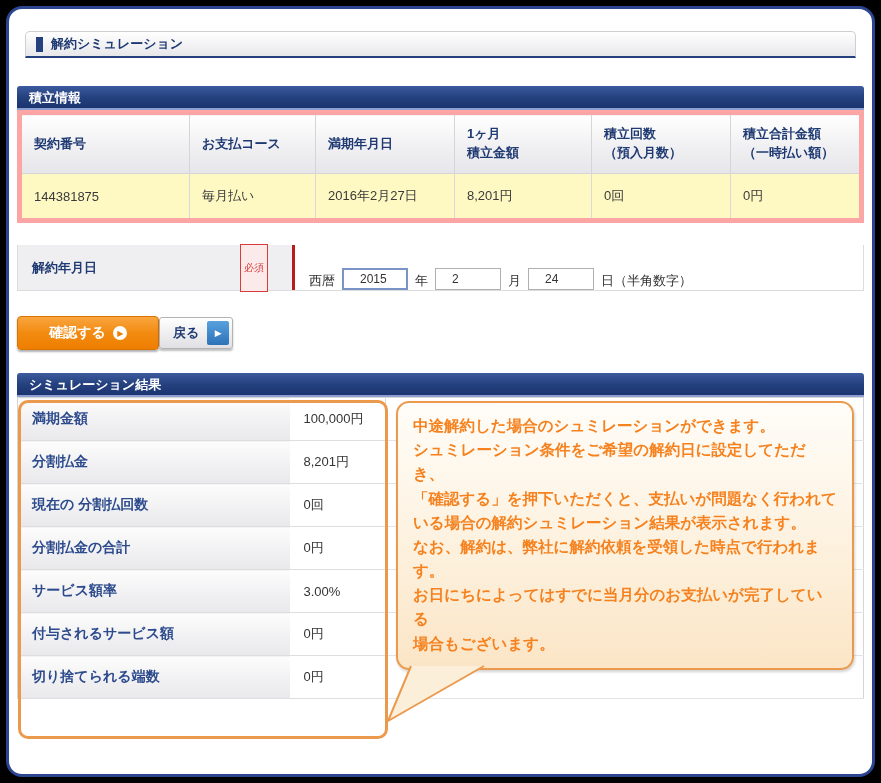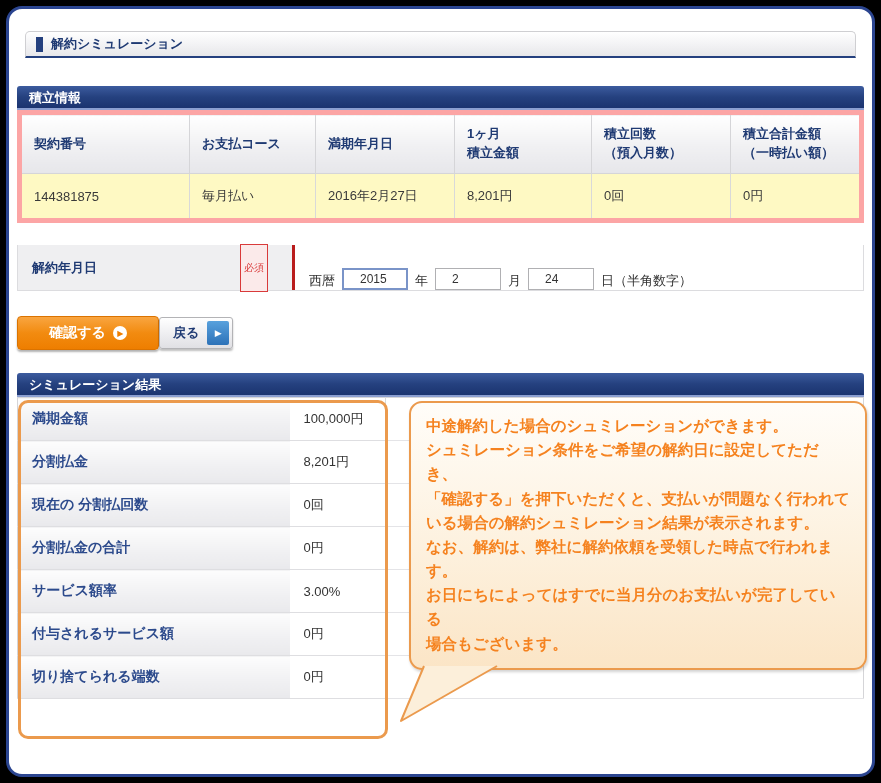--- a/index.html
+++ b/index.html
@@ -226,21 +226,21 @@
     position: absolute;
     left: 1px; top: 27px;
     width: 370px; height: 339px;
     border: 3px solid #eb9a4d;
     border-radius: 10px;
     pointer-events: none;
     z-index: 3;
   }
   .bubble {
     position: absolute;
-    left: 392px; top: 28px;
+    left: 379px; top: 28px;
     width: 458px;
     background: linear-gradient(180deg, #fffdf9 0%, #fdf1de 55%, #fbe5c6 100%);
     border: 2px solid #eb9a4d;
     border-radius: 13px;
     box-shadow: 1px 2px 3px rgba(0,0,0,.18);
     padding: 11px 15px 12px 15px;
     z-index: 4;
   }
   .bubble-text {
     color: #f5821f;

